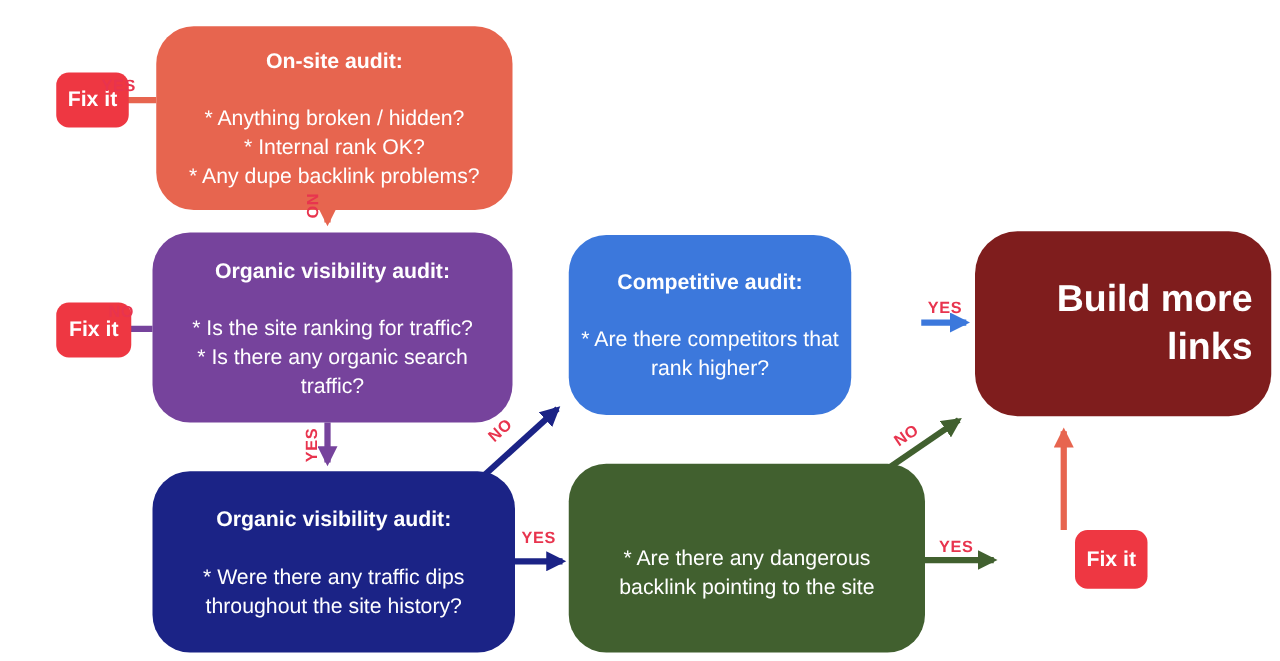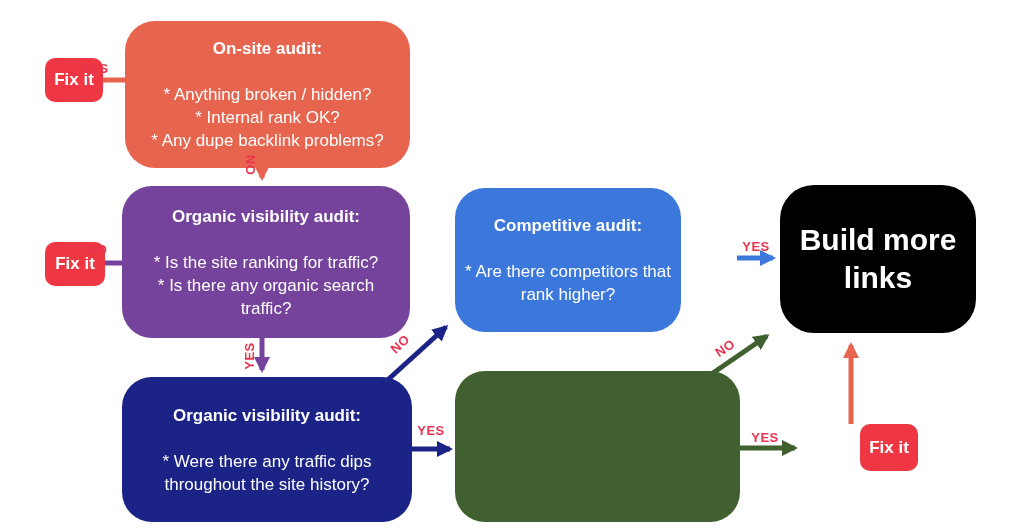--- a/index.html
+++ b/index.html
@@ -97,23 +97,24 @@
   </div>
 
   <div class="node blue" style="left: 455px; top: 188px; width: 226px; height: 144px; background-color: rgb(60, 120, 220);">
     <div class="node-title">Competitive audit:</div>
     <div class="node-gap"></div>
     <div>* Are there competitors that rank higher?</div>
   </div>
 
   <div class="node" style="left: 455px; top: 371px; width: 285px; height: 151px; background-color: rgb(65, 96, 47);">
     <div class="node-gap"></div>
+    <div>* Are there any dangerous backlink pointing to the site</div>
   </div>
 
-  <div class="node teal" style="left: 780px; top: 185px; width: 196px; height: 148px; background-color: #000000;">
+  <div class="node teal" style="left: 780px; top: 185px; width: 237px; height: 148px; background-color: #7f1d1d; text-align: right;">
     <div>Build more links</div>
   </div>
 
   <div class="fixit" style="left: 8px; top: 58px; width: 58px; height: 44px; background-color: rgb(238, 55, 66);">
     <span>Fix it</span>
   </div>
 
   <div class="fixit" style="left: 8px; top: 242px; width: 60px; height: 44px; background-color: rgb(238, 55, 66);">
     <span>Fix it</span>
   </div>

